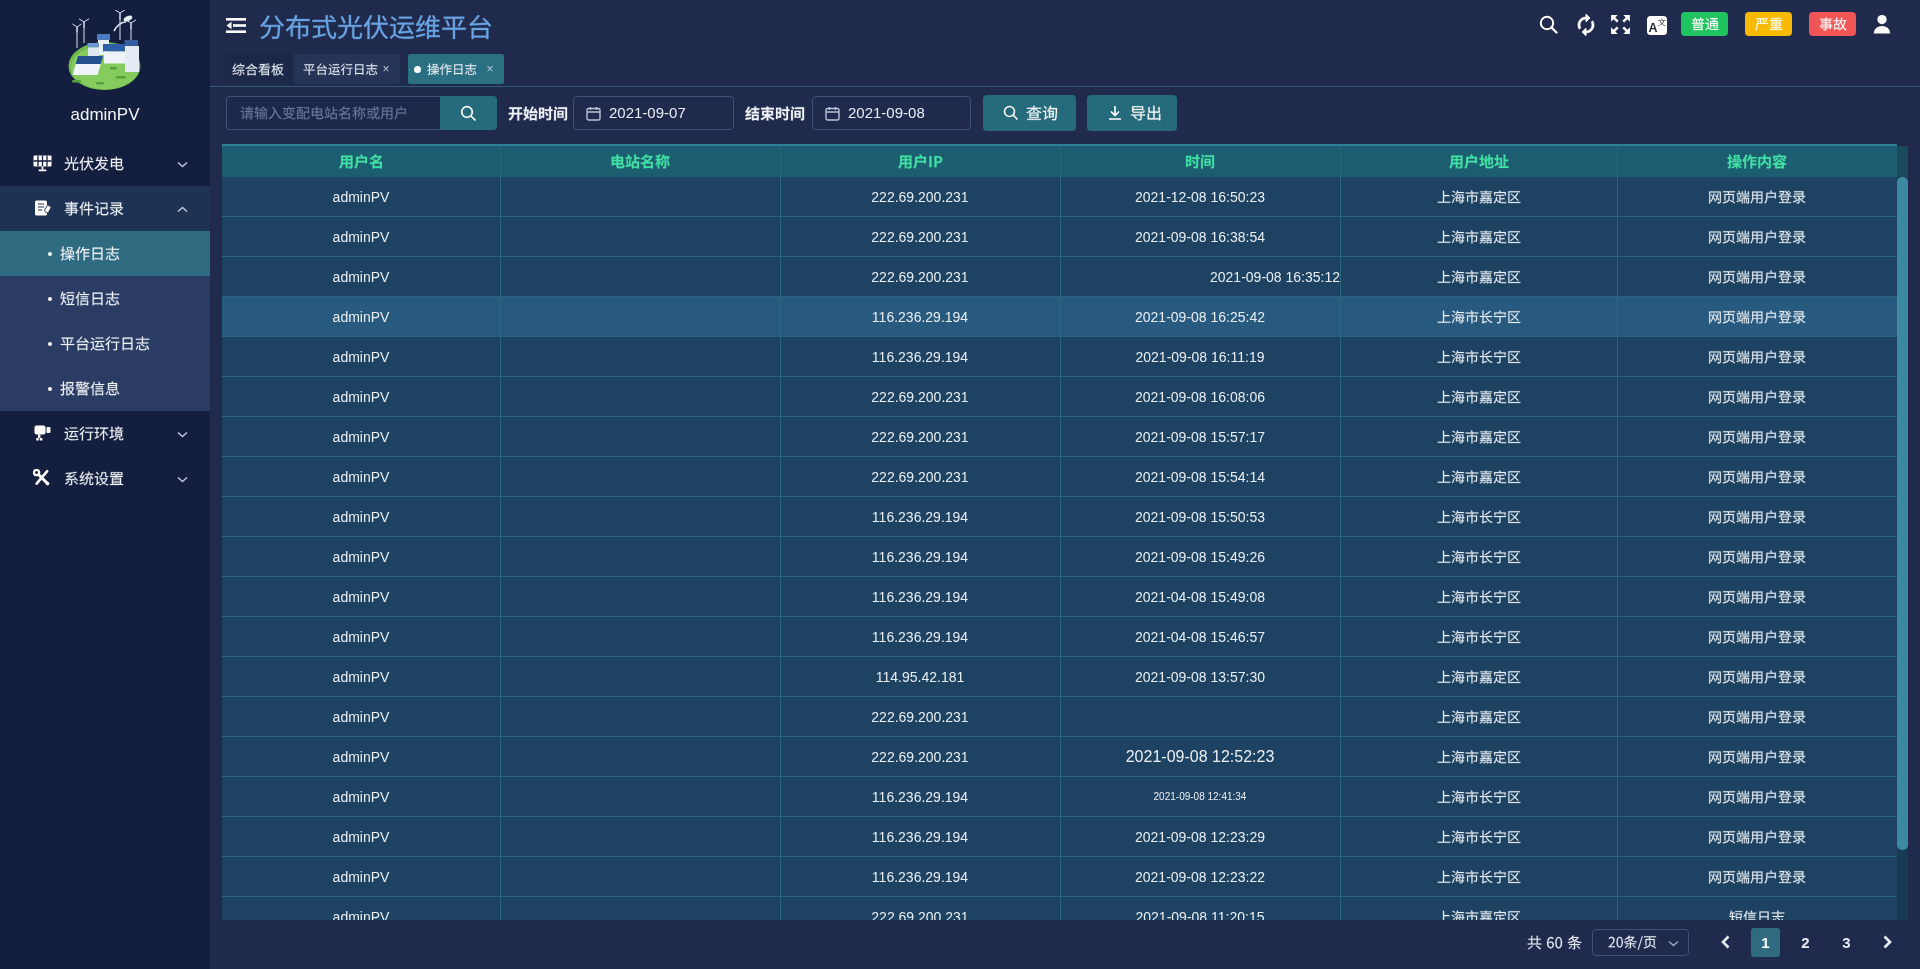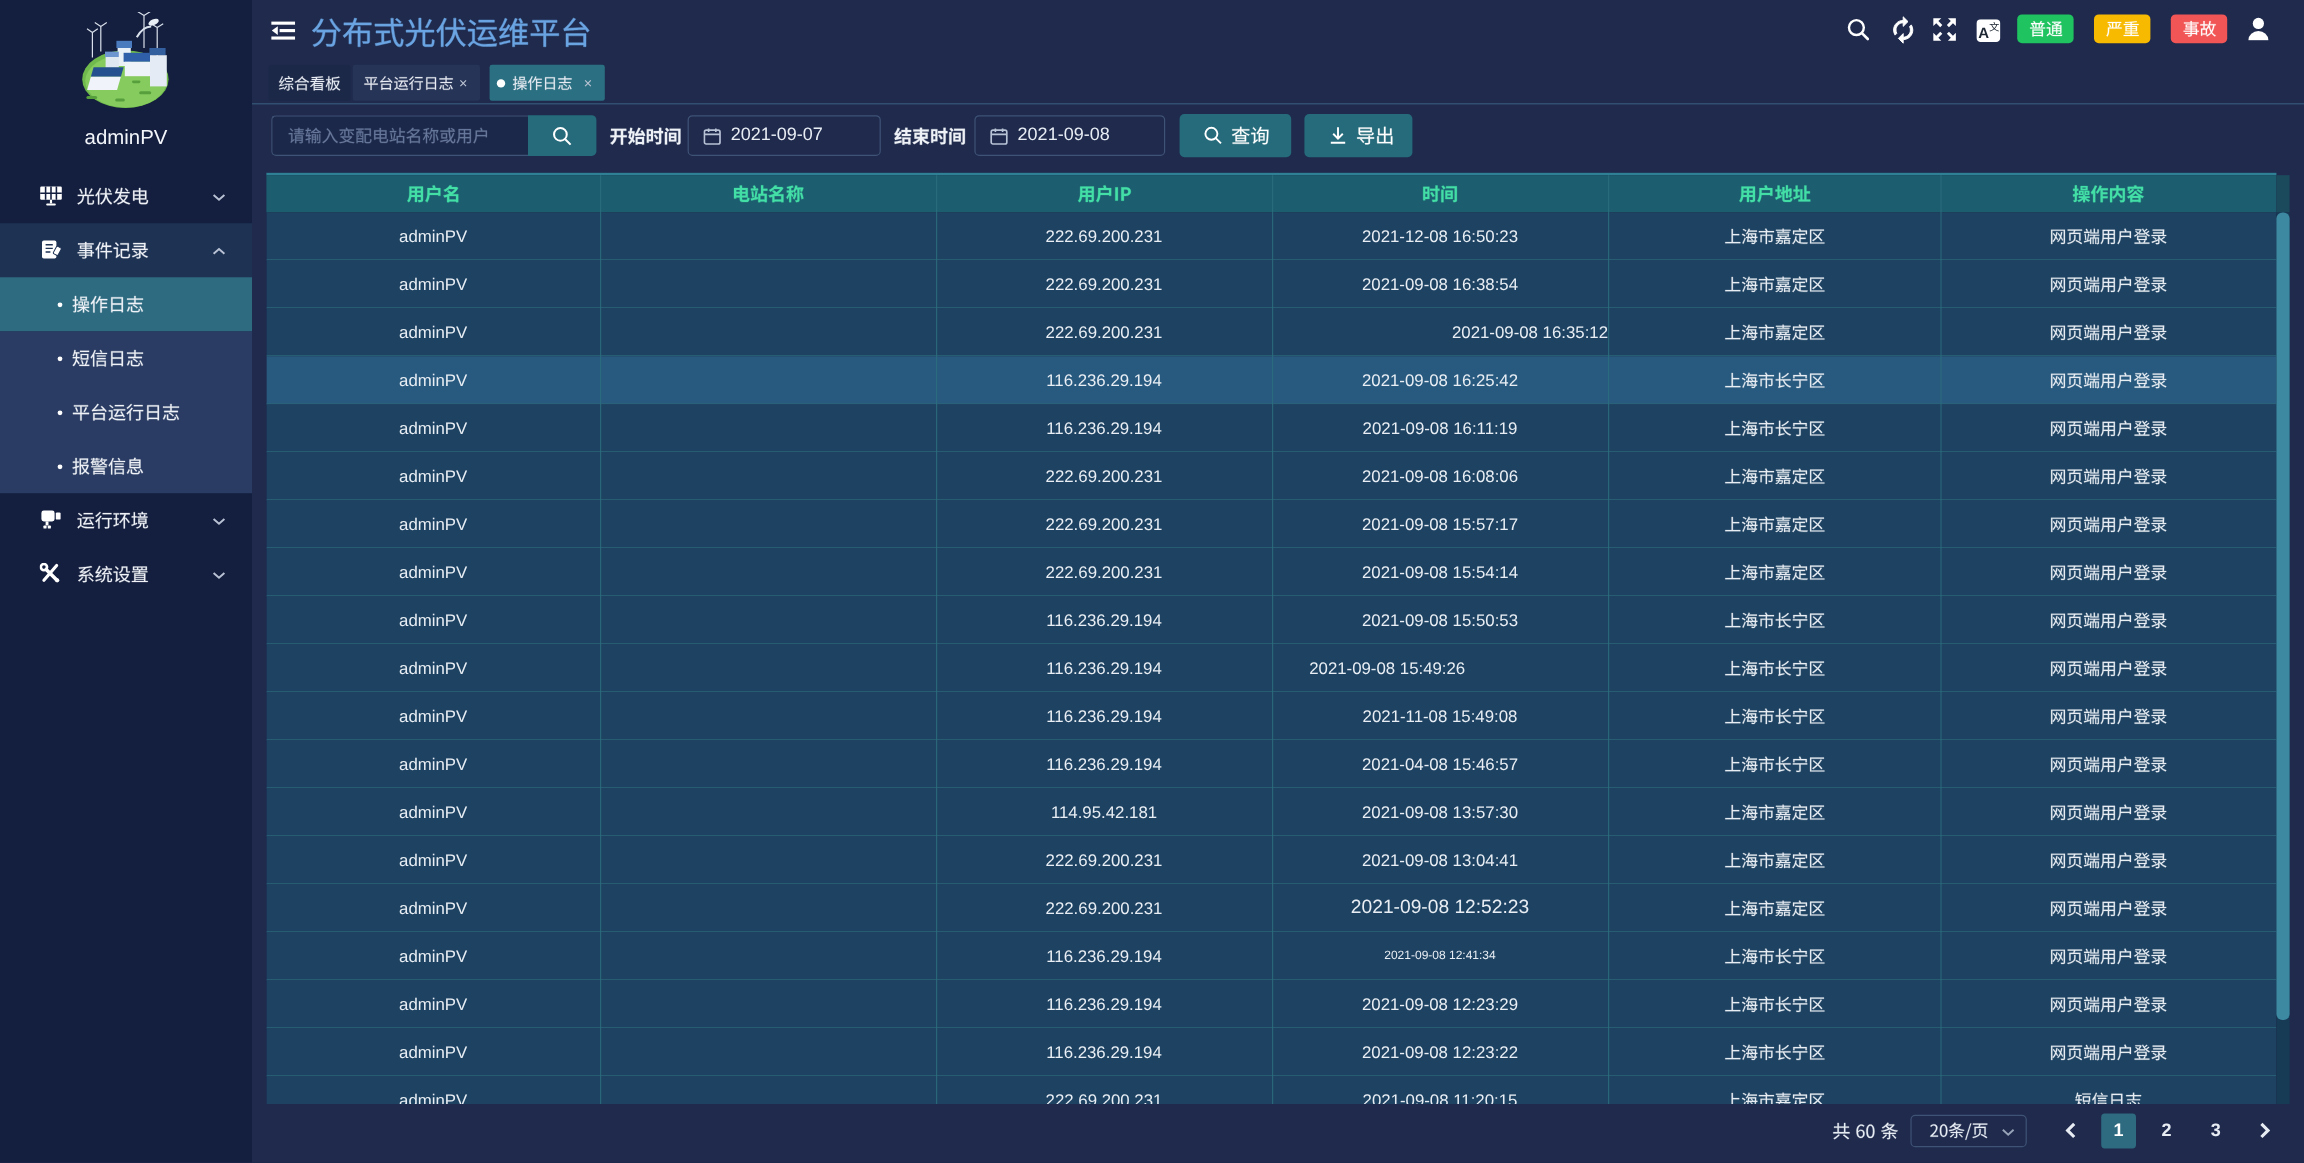--- a/index.html
+++ b/index.html
@@ -593,42 +593,42 @@
         <use href="#r9875" xlink:href="#r9875" transform="translate(14.0 12.3) scale(0.01400)"></use>
         <use href="#r7aef" xlink:href="#r7aef" transform="translate(28.0 12.3) scale(0.01400)"></use>
         <use href="#r7528" xlink:href="#r7528" transform="translate(42.0 12.3) scale(0.01400)"></use>
         <use href="#r6237" xlink:href="#r6237" transform="translate(56.0 12.3) scale(0.01400)"></use>
         <use href="#r767b" xlink:href="#r767b" transform="translate(70.0 12.3) scale(0.01400)"></use>
         <use href="#r5f55" xlink:href="#r5f55" transform="translate(84.0 12.3) scale(0.01400)"></use>
       </svg>
       <div style="position:absolute;left:0;top:360px;width:1675px;height:40px;background:#1e4262;border-bottom:1px solid #2a6478;box-sizing:border-box"></div>
       <div style="position:absolute;left:0;top:360px;width:278px;height:40px;line-height:40px;text-align:center;font-size:14px;color:#e8eef4">adminPV</div>
       <div style="position:absolute;left:558px;top:360px;width:280px;height:40px;line-height:40px;text-align:center;font-size:14px;color:#e8eef4">116.236.29.194</div>
-      <div style="position:absolute;left:794px;top:360px;width:280px;height:40px;line-height:40px;text-align:center;font-size:14px;color:#e8eef4">2021-09-08 15:49:26</div>
+      <div style="position:absolute;left:838px;top:360px;width:280px;height:40px;line-height:40px;text-align:center;font-size:14px;color:#e8eef4">2021-09-08 15:49:26</div>
       <svg width="84.0" height="14.0" viewBox="0 0 84.0 14.0" style="position:absolute;left:1214.5px;top:373.0px;overflow:visible" fill="#e8eef4" stroke="#e8eef4" stroke-width="14">
         <use href="#r4e0a" xlink:href="#r4e0a" transform="translate(0.0 12.3) scale(0.01400)"></use>
         <use href="#r6d77" xlink:href="#r6d77" transform="translate(14.0 12.3) scale(0.01400)"></use>
         <use href="#r5e02" xlink:href="#r5e02" transform="translate(28.0 12.3) scale(0.01400)"></use>
         <use href="#r957f" xlink:href="#r957f" transform="translate(42.0 12.3) scale(0.01400)"></use>
         <use href="#r5b81" xlink:href="#r5b81" transform="translate(56.0 12.3) scale(0.01400)"></use>
         <use href="#r533a" xlink:href="#r533a" transform="translate(70.0 12.3) scale(0.01400)"></use>
       </svg>
       <svg width="98.0" height="14.0" viewBox="0 0 98.0 14.0" style="position:absolute;left:1486.0px;top:373.0px;overflow:visible" fill="#e8eef4" stroke="#e8eef4" stroke-width="14">
         <use href="#r7f51" xlink:href="#r7f51" transform="translate(0.0 12.3) scale(0.01400)"></use>
         <use href="#r9875" xlink:href="#r9875" transform="translate(14.0 12.3) scale(0.01400)"></use>
         <use href="#r7aef" xlink:href="#r7aef" transform="translate(28.0 12.3) scale(0.01400)"></use>
         <use href="#r7528" xlink:href="#r7528" transform="translate(42.0 12.3) scale(0.01400)"></use>
         <use href="#r6237" xlink:href="#r6237" transform="translate(56.0 12.3) scale(0.01400)"></use>
         <use href="#r767b" xlink:href="#r767b" transform="translate(70.0 12.3) scale(0.01400)"></use>
         <use href="#r5f55" xlink:href="#r5f55" transform="translate(84.0 12.3) scale(0.01400)"></use>
       </svg>
       <div style="position:absolute;left:0;top:400px;width:1675px;height:40px;background:#1e4262;border-bottom:1px solid #2a6478;box-sizing:border-box"></div>
       <div style="position:absolute;left:0;top:400px;width:278px;height:40px;line-height:40px;text-align:center;font-size:14px;color:#e8eef4">adminPV</div>
       <div style="position:absolute;left:558px;top:400px;width:280px;height:40px;line-height:40px;text-align:center;font-size:14px;color:#e8eef4">116.236.29.194</div>
-      <div style="position:absolute;left:838px;top:400px;width:280px;height:40px;line-height:40px;text-align:center;font-size:14px;color:#e8eef4">2021-11-08 15:49:08</div>
+      <div style="position:absolute;left:838px;top:400px;width:280px;height:40px;line-height:40px;text-align:center;font-size:14px;color:#e8eef4">2021-04-08 15:49:08</div>
       <svg width="84.0" height="14.0" viewBox="0 0 84.0 14.0" style="position:absolute;left:1214.5px;top:413.0px;overflow:visible" fill="#e8eef4" stroke="#e8eef4" stroke-width="14">
         <use href="#r4e0a" xlink:href="#r4e0a" transform="translate(0.0 12.3) scale(0.01400)"></use>
         <use href="#r6d77" xlink:href="#r6d77" transform="translate(14.0 12.3) scale(0.01400)"></use>
         <use href="#r5e02" xlink:href="#r5e02" transform="translate(28.0 12.3) scale(0.01400)"></use>
         <use href="#r957f" xlink:href="#r957f" transform="translate(42.0 12.3) scale(0.01400)"></use>
         <use href="#r5b81" xlink:href="#r5b81" transform="translate(56.0 12.3) scale(0.01400)"></use>
         <use href="#r533a" xlink:href="#r533a" transform="translate(70.0 12.3) scale(0.01400)"></use>
       </svg>
       <svg width="98.0" height="14.0" viewBox="0 0 98.0 14.0" style="position:absolute;left:1486.0px;top:413.0px;overflow:visible" fill="#e8eef4" stroke="#e8eef4" stroke-width="14">
         <use href="#r7f51" xlink:href="#r7f51" transform="translate(0.0 12.3) scale(0.01400)"></use>
@@ -677,21 +677,20 @@
         <use href="#r9875" xlink:href="#r9875" transform="translate(14.0 12.3) scale(0.01400)"></use>
         <use href="#r7aef" xlink:href="#r7aef" transform="translate(28.0 12.3) scale(0.01400)"></use>
         <use href="#r7528" xlink:href="#r7528" transform="translate(42.0 12.3) scale(0.01400)"></use>
         <use href="#r6237" xlink:href="#r6237" transform="translate(56.0 12.3) scale(0.01400)"></use>
         <use href="#r767b" xlink:href="#r767b" transform="translate(70.0 12.3) scale(0.01400)"></use>
         <use href="#r5f55" xlink:href="#r5f55" transform="translate(84.0 12.3) scale(0.01400)"></use>
       </svg>
       <div style="position:absolute;left:0;top:520px;width:1675px;height:40px;background:#1e4262;border-bottom:1px solid #2a6478;box-sizing:border-box"></div>
       <div style="position:absolute;left:0;top:520px;width:278px;height:40px;line-height:40px;text-align:center;font-size:14px;color:#e8eef4">adminPV</div>
       <div style="position:absolute;left:558px;top:520px;width:280px;height:40px;line-height:40px;text-align:center;font-size:14px;color:#e8eef4">222.69.200.231</div>
-      <div style="position:absolute;left:838px;top:520px;width:280px;height:40px;line-height:40px;text-align:center;font-size:14px;color:#e8eef4">2021-09-08 13:04:41</div>
       <svg width="84.0" height="14.0" viewBox="0 0 84.0 14.0" style="position:absolute;left:1214.5px;top:533.0px;overflow:visible" fill="#e8eef4" stroke="#e8eef4" stroke-width="14">
         <use href="#r4e0a" xlink:href="#r4e0a" transform="translate(0.0 12.3) scale(0.01400)"></use>
         <use href="#r6d77" xlink:href="#r6d77" transform="translate(14.0 12.3) scale(0.01400)"></use>
         <use href="#r5e02" xlink:href="#r5e02" transform="translate(28.0 12.3) scale(0.01400)"></use>
         <use href="#r5609" xlink:href="#r5609" transform="translate(42.0 12.3) scale(0.01400)"></use>
         <use href="#r5b9a" xlink:href="#r5b9a" transform="translate(56.0 12.3) scale(0.01400)"></use>
         <use href="#r533a" xlink:href="#r533a" transform="translate(70.0 12.3) scale(0.01400)"></use>
       </svg>
       <svg width="98.0" height="14.0" viewBox="0 0 98.0 14.0" style="position:absolute;left:1486.0px;top:533.0px;overflow:visible" fill="#e8eef4" stroke="#e8eef4" stroke-width="14">
         <use href="#r7f51" xlink:href="#r7f51" transform="translate(0.0 12.3) scale(0.01400)"></use>

